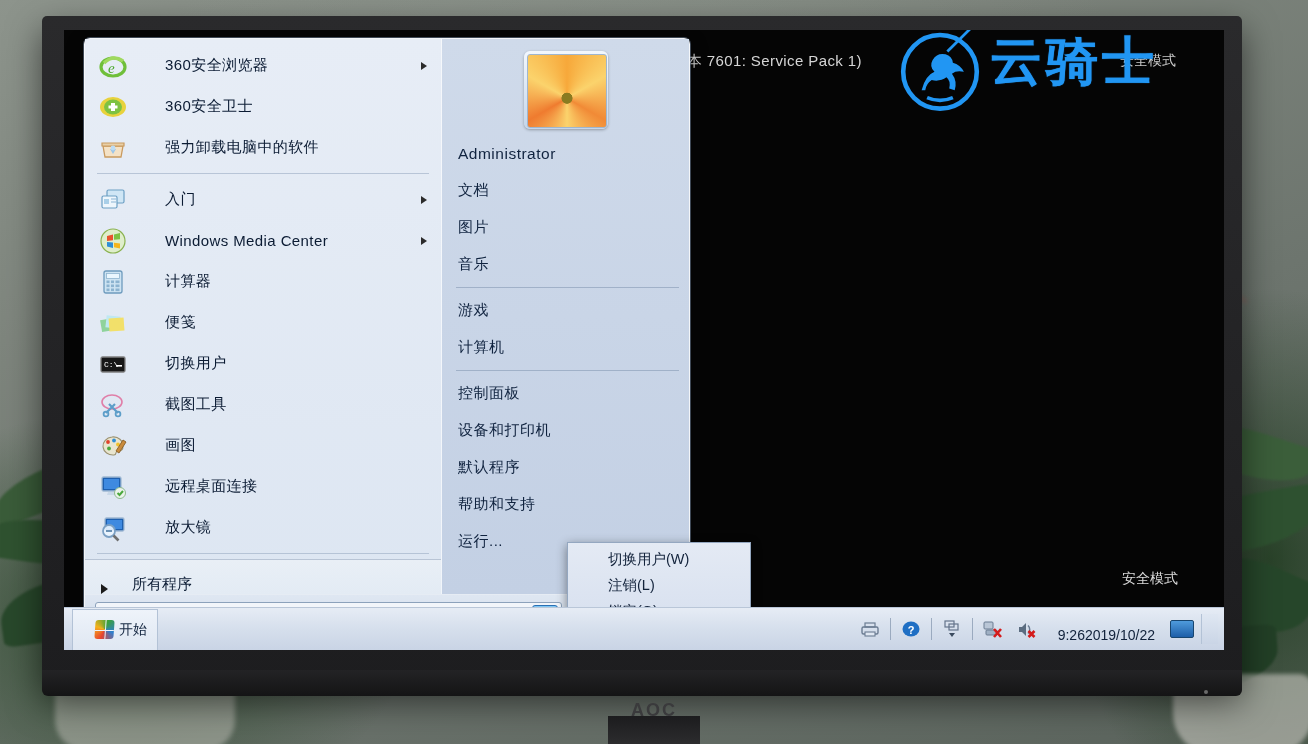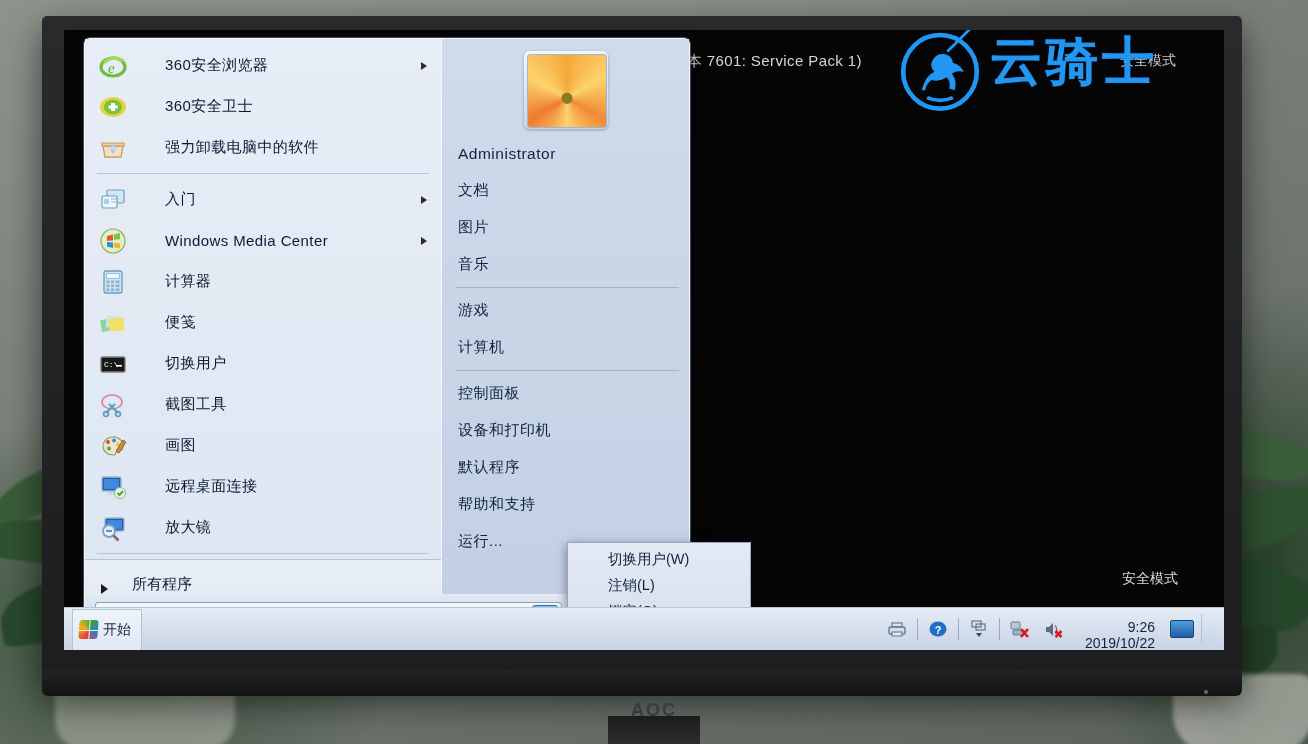--- a/index.html
+++ b/index.html
@@ -119,31 +119,31 @@
   .pmSep{height:1px;background:rgba(150,166,190,.9);margin:3px 6px;}
   .pmItem.sel{background:linear-gradient(180deg,#4a9ae8,#1f6fc4);color:#fff;}
 
   
   #cursor{position:absolute;left:591px;top:606px;width:16px;height:24px;filter:drop-shadow(0 1px 1px rgba(0,0,0,.6));}
 
   
   #taskbar{position:absolute;left:0;right:0;bottom:0;height:42px;
     background:linear-gradient(180deg,#e6ecf5 0%,#d7e0ed 45%,#c9d4e5 100%);
     border-top:1px solid #b9c6d8;display:flex;align-items:center;}
-  #startBtn{width:62px;height:40px;margin-left:8px;display:flex;align-items:center;gap:5px;padding-left:6px;
+  #startBtn{width:62px;height:40px;margin-left:8px;display:flex;align-items:center;gap:5px;padding-left:22px;
     background:linear-gradient(180deg,#eef3fa,#dfe7f2);border:1px solid #b3c2d6;border-bottom:none;font-family:Liberation Serif, serif;}
   #startOrb{width:19px;height:19px;border-radius:3px;position:relative;overflow:hidden;
     background:conic-gradient(from 200deg,#e8432f,#f5b21c,#3aa13a,#2f7fd0,#e8432f);transform:skewX(-4deg);}
   #startOrb::after{content:"";position:absolute;left:50%;top:0;width:1.5px;height:100%;background:#eef3fa;}
   #startOrb::before{content:"";position:absolute;left:0;top:50%;width:100%;height:1.5px;background:#eef3fa;z-index:2;}
   #startBtn .lbl{font-size:14px;color:#13253f;}
   #trayArea{margin-left:auto;display:flex;align-items:center;height:100%;padding-right:6px;}
   .trayIcon{width:24px;height:24px;margin:0 5px;display:flex;align-items:center;justify-content:center;position:relative;}
   .trayDiv{width:1px;height:22px;background:rgba(130,148,172,.7);margin:0 3px;}
-  #clockBox{display:flex;flex-direction:column;align-items:flex-end;justify-content:center;
+  #clockBox{display:flex;flex-direction:row;align-items:flex-start;justify-content:center;
     padding:0 10px 0 14px;line-height:16px;margin-top:11px;}
   #clockBox .t{font-size:14px;color:#10213a;}
   #clockBox .d{font-size:14px;color:#10213a;}
   #showDesktop{width:16px;height:30px;margin-left:2px;
     background:linear-gradient(180deg,#dfe7f2,#cad5e6);border-left:1px solid #b3c2d6;}
   #deskIcon{width:22px;height:16px;border-radius:2px;background:linear-gradient(180deg,#4f9bdc,#1d5ea8);
     border:1px solid #17456f;}
 </style>
 </head>
 <body>

